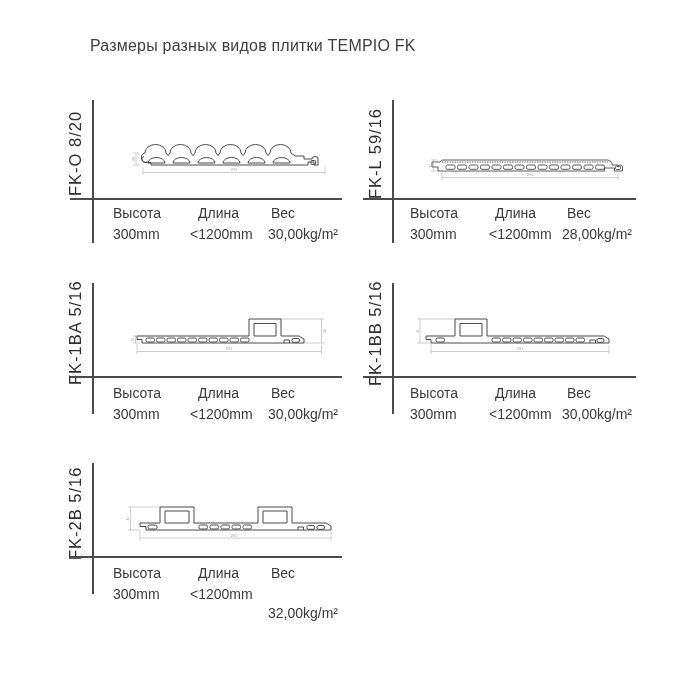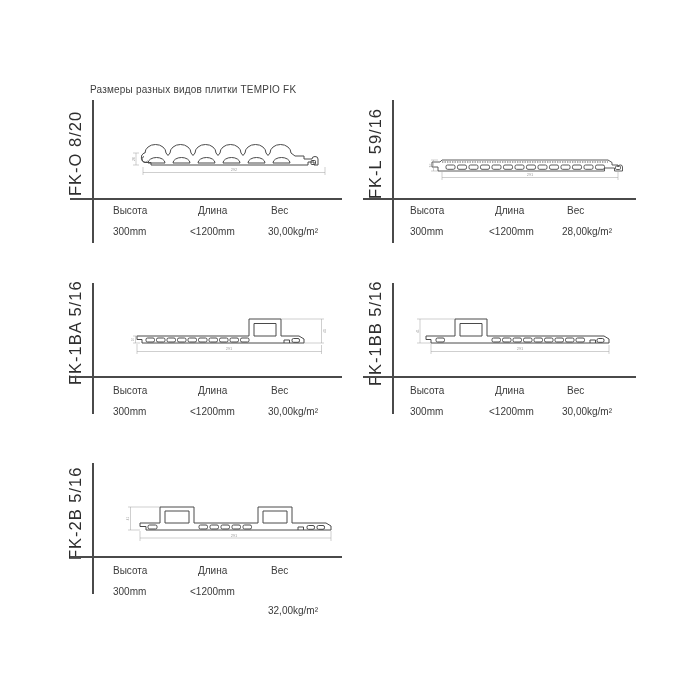--- a/index.html
+++ b/index.html
@@ -1,24 +1,24 @@
 <!DOCTYPE html>
 <html><head>
 <meta charset="utf-8">
 <style>
   html,body{margin:0;padding:0;background:#fff;}
   .page{position:relative;width:700px;height:700px;background:#ffffff;
         font-family:"Liberation Sans",sans-serif;overflow:hidden;}
-  .title{position:absolute;left:90px;top:37px;font-size:10px;color:#3e3e3e;letter-spacing:.2px;margin-top:47px;}
+  .title{position:absolute;left:90px;top:37px;font-size:16px;color:#3e3e3e;letter-spacing:.2px;}
   .vlabel{position:absolute;width:30px;writing-mode:vertical-rl;transform:rotate(180deg);
           font-size:16.5px;font-weight:500;color:#2e2e2e;letter-spacing:1px;
           display:flex;align-items:center;justify-content:center;white-space:nowrap;}
   .vline{position:absolute;width:1.5px;background:#4a4a4a;}
   .hline{position:absolute;height:1.5px;background:#4a4a4a;}
-  .hdr,.val{position:absolute;font-size:10px;color:#3a3a3a;white-space:nowrap;}
+  .hdr,.val{position:absolute;font-size:14px;color:#3a3a3a;white-space:nowrap;}
   .draw{position:absolute;}
   svg text{font-family:"Liberation Sans",sans-serif;}
 </style>
 </head>
 <body>
 
 <div class="page">
 
   <div class="title">Размеры разных видов плитки TEMPIO FK</div>
 

